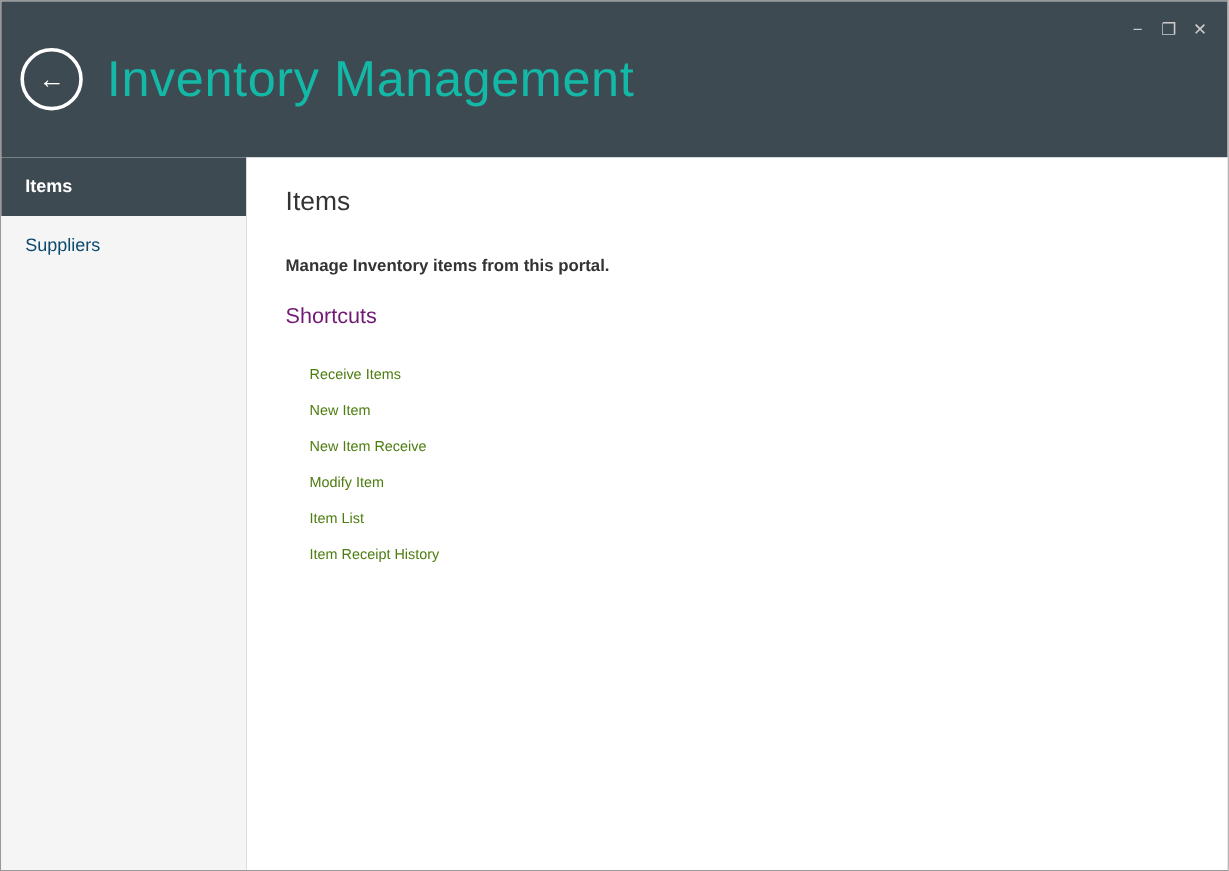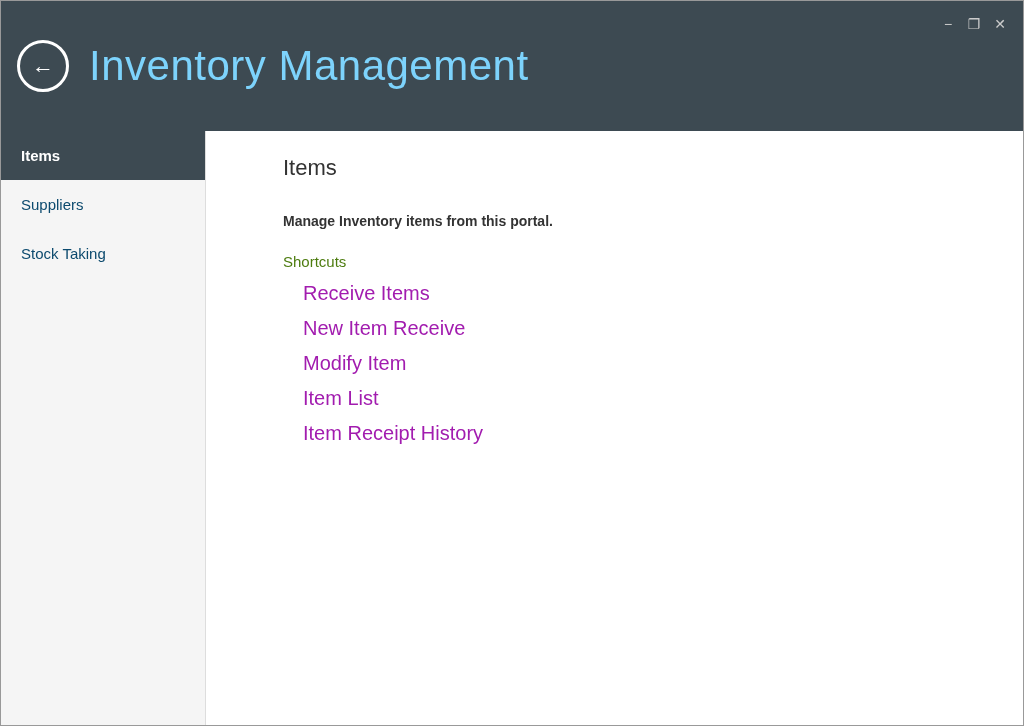--- a/index.html
+++ b/index.html
@@ -73,30 +73,29 @@
       display: flex;
       align-items: center;
       justify-content: center;
       flex-shrink: 0;
       margin-right: 20px;
     }
 
     .app-title {
       font-size: 42px;
       font-weight: 300;
-      color: #7dd3fc;
+      color: #14b8a6;
       letter-spacing: 0.5px;
     }
 
     
     .main-content {
       display: flex;
       flex: 1;
       overflow: hidden;
-      gap: 45px;
     }
 
     
     .sidebar {
       width: 205px;
       background: #f5f5f5;
       border-right: 1px solid #ddd;
       flex-shrink: 0;
       padding-top: 0;
     }
@@ -132,37 +131,37 @@
 
     .content-description {
       font-size: 14px;
       color: #333;
       font-weight: 600;
       margin-bottom: 24px;
       margin-top: 32px;
     }
 
     .shortcuts-label {
-      font-size: 15px;
-      color: #4d7c0f;
-      margin-bottom: 12px;
+      font-size: 18px;
+      color: #701a75;
+      margin-bottom: 29px;
     }
 
     .shortcuts-list {
       list-style: none;
       display: flex;
       flex-direction: column;
       gap: 12px;
       padding-left: 20px;
     }
 
     .shortcut-link {
-      color: #a21caf;
+      color: #4d7c0f;
       text-decoration: none;
-      font-size: 20px;
+      font-size: 12px;
       cursor: pointer;
     }
   </style>
 </head>
 <body>
 
 <div class="window">
 
   <div class="title-bar">
     <div class="title-bar-controls">
@@ -178,36 +177,36 @@
 
   <div class="main-content">
 
     <nav class="sidebar">
       <div class="sidebar-item active">
         <span>Items</span>
       </div>
       <div class="sidebar-item">
         <span>Suppliers</span>
       </div>
-      <div class="sidebar-item">
-        <span>Stock Taking</span>
-      </div>
     </nav>
 
     <div class="content-area">
       <h2 class="content-title">Items</h2>
       <p class="content-description">Manage Inventory items from this portal.</p>
 
       <p class="shortcuts-label">Shortcuts</p>
 
       <ul class="shortcuts-list">
         <li>
           <a class="shortcut-link" href="#">Receive Items</a>
         </li>
         <li>
+          <a class="shortcut-link" href="#">New Item</a>
+        </li>
+        <li>
           <a class="shortcut-link" href="#">New Item Receive</a>
         </li>
         <li>
           <a class="shortcut-link" href="#">Modify Item</a>
         </li>
         <li>
           <a class="shortcut-link" href="#">Item List</a>
         </li>
         <li>
           <a class="shortcut-link" href="#">Item Receipt History</a>

